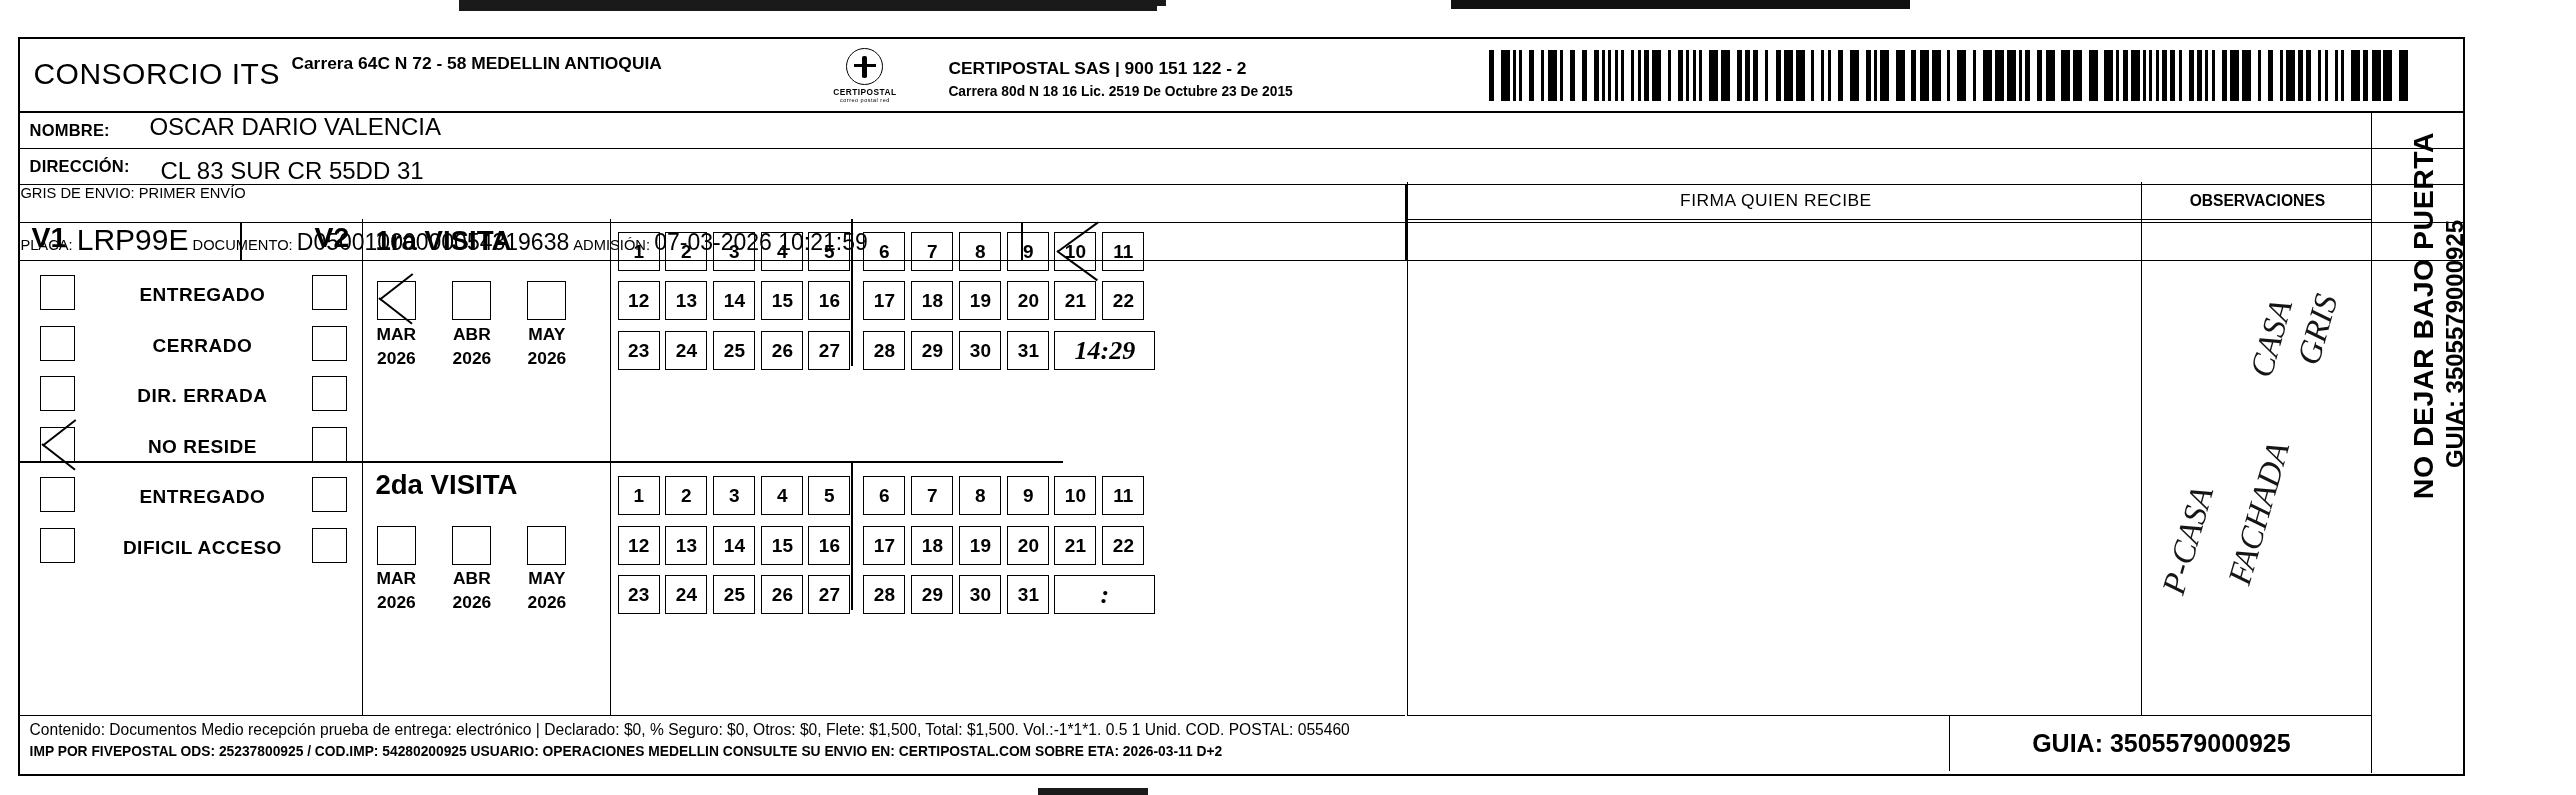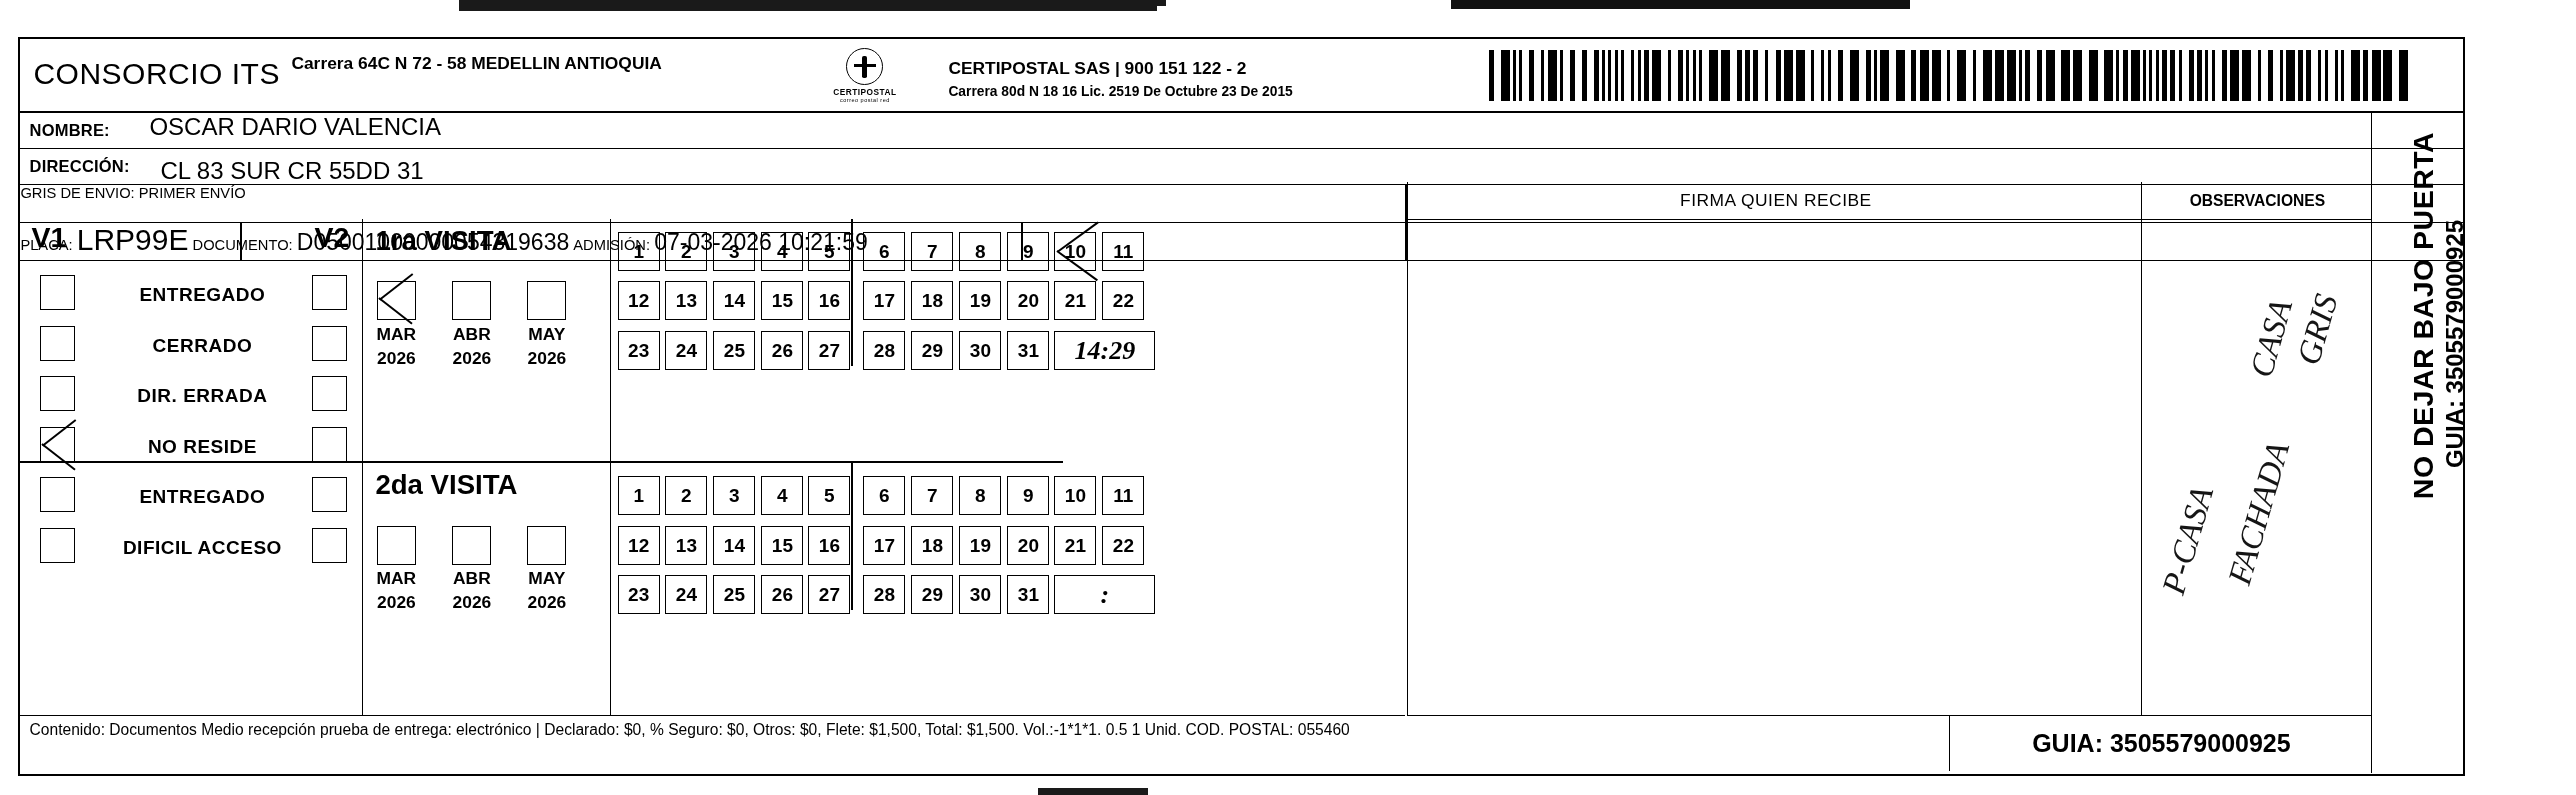--- a/index.html
+++ b/index.html
@@ -356,18 +356,19 @@
       <div class="obs-hand" style="left:140px;top:92px">GRIS</div>
     </div>
 
     <div class="nodejar">
       <div class="vtxt">NO DEJAR BAJO PUERTA</div>
       <div class="vguia">GUIA: 3505579000925</div>
     </div>
 
     <div class="footer">
       <div class="l1">Contenido: Documentos Medio recepción prueba de entrega: electrónico | Declarado: $0, % Seguro: $0, Otros: $0, Flete: $1,500, Total: $1,500. Vol.:-1*1*1. 0.5  1 Unid. COD. POSTAL: 055460</div>
+      <div class="l2">IMP POR FIVEPOSTAL ODS: 25237800925 / COD.IMP: 54280200925 USUARIO: OPERACIONES MEDELLIN CONSULTE SU ENVIO EN: CERTIPOSTAL.COM SOBRE ETA: 2026-03-11 D+2</div>
     </div>
     <div class="guiabox">GUIA: 3505579000925</div>
 
   </div>
 </div>
 
 
 </body></html>

